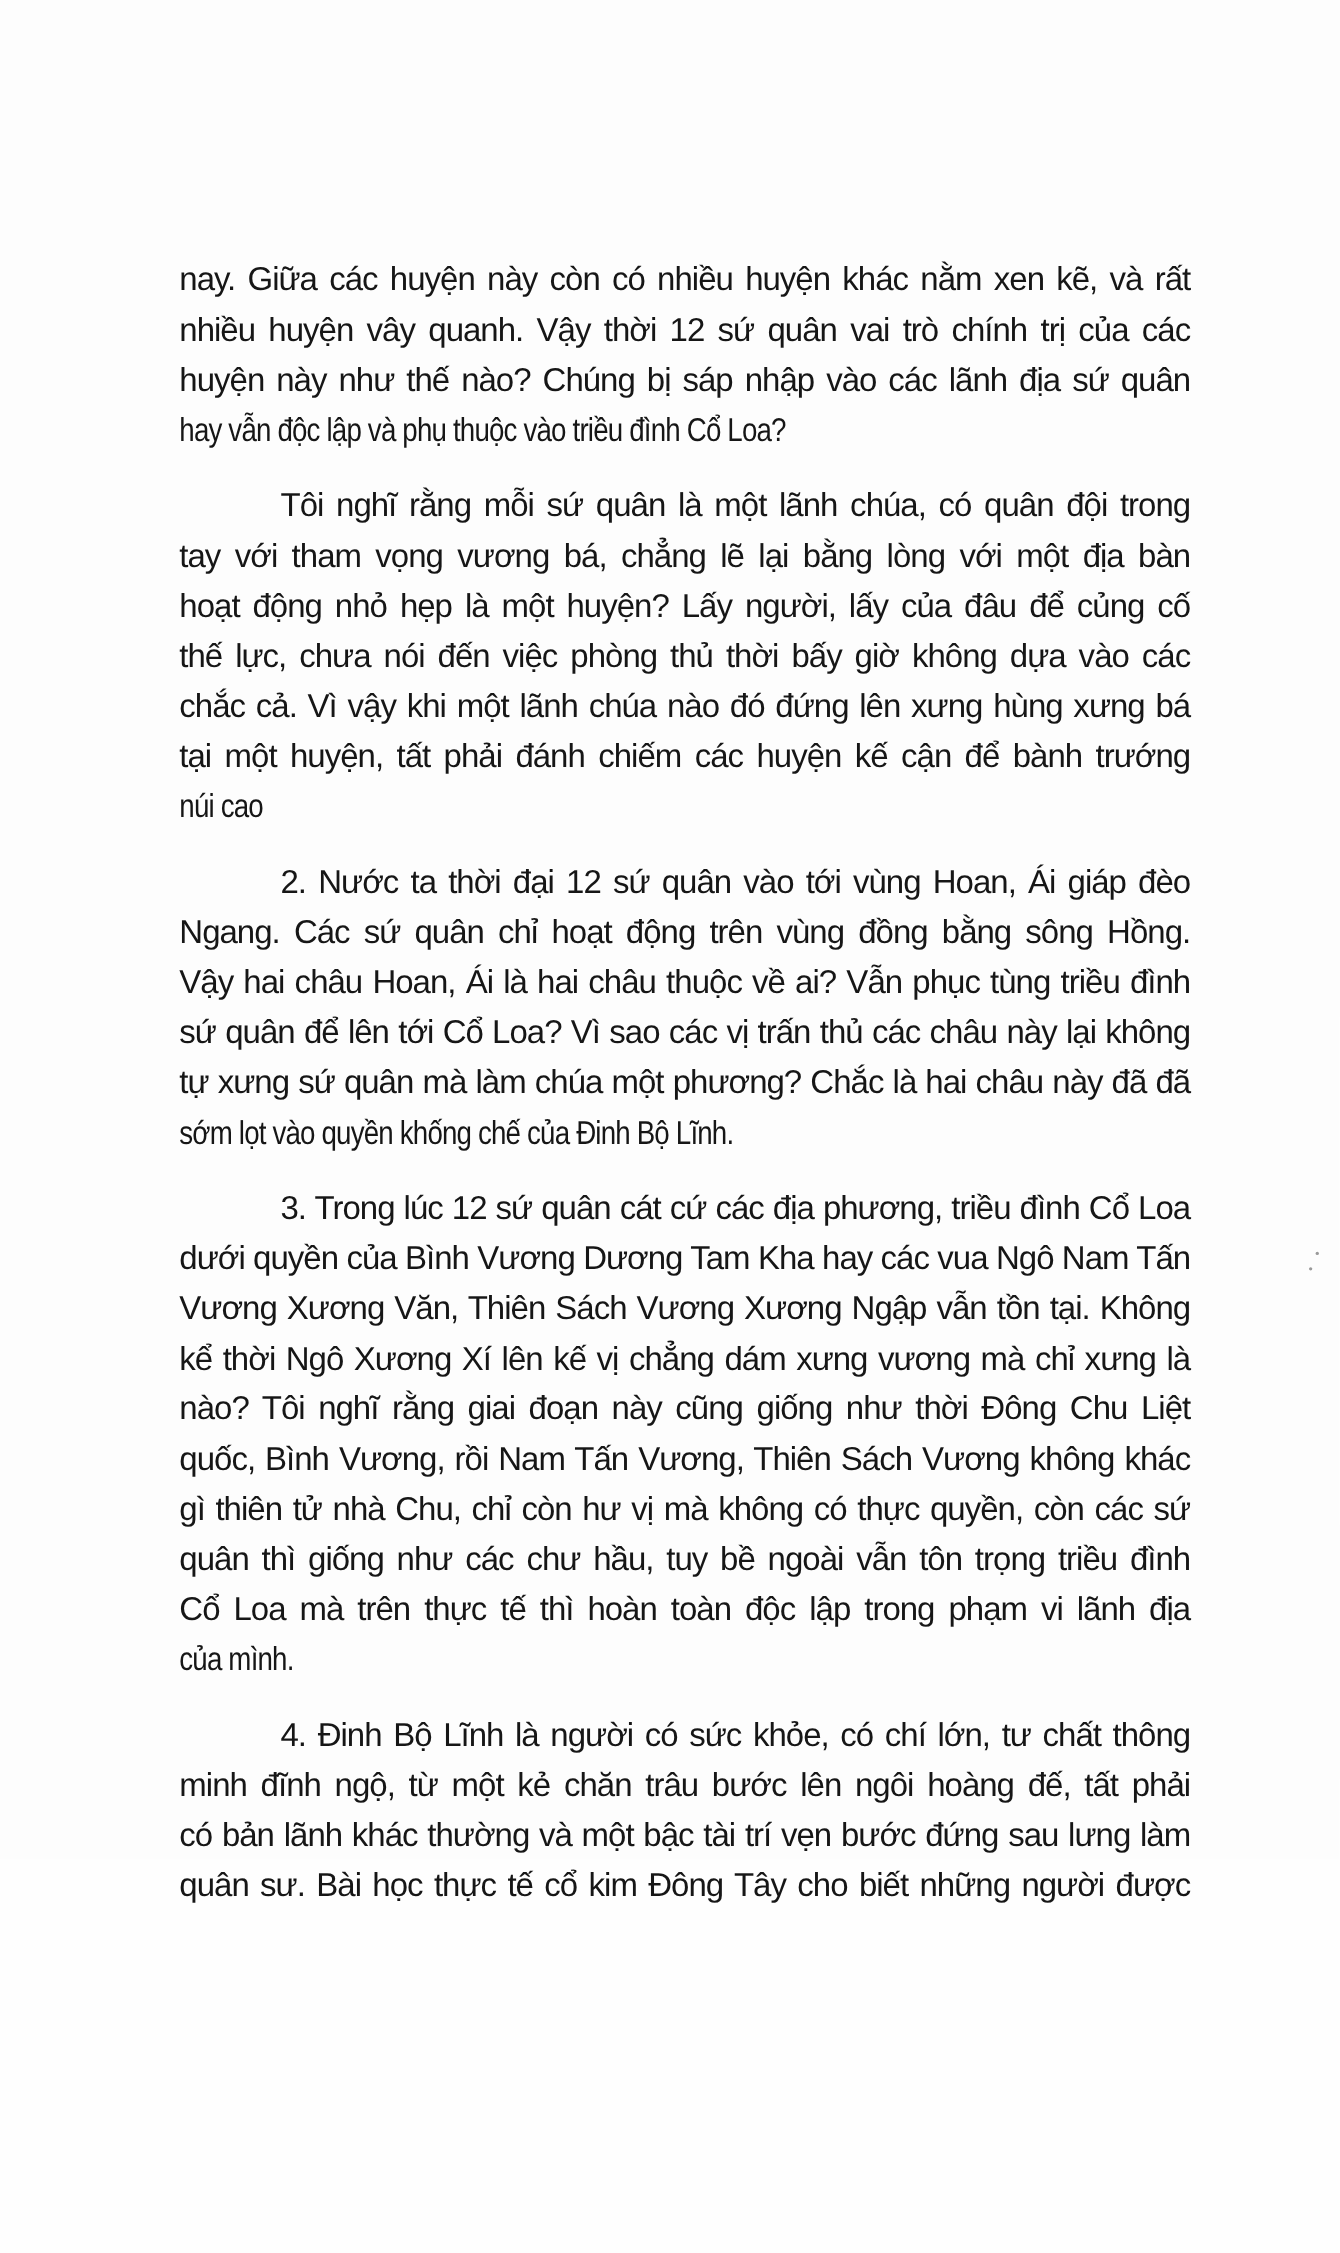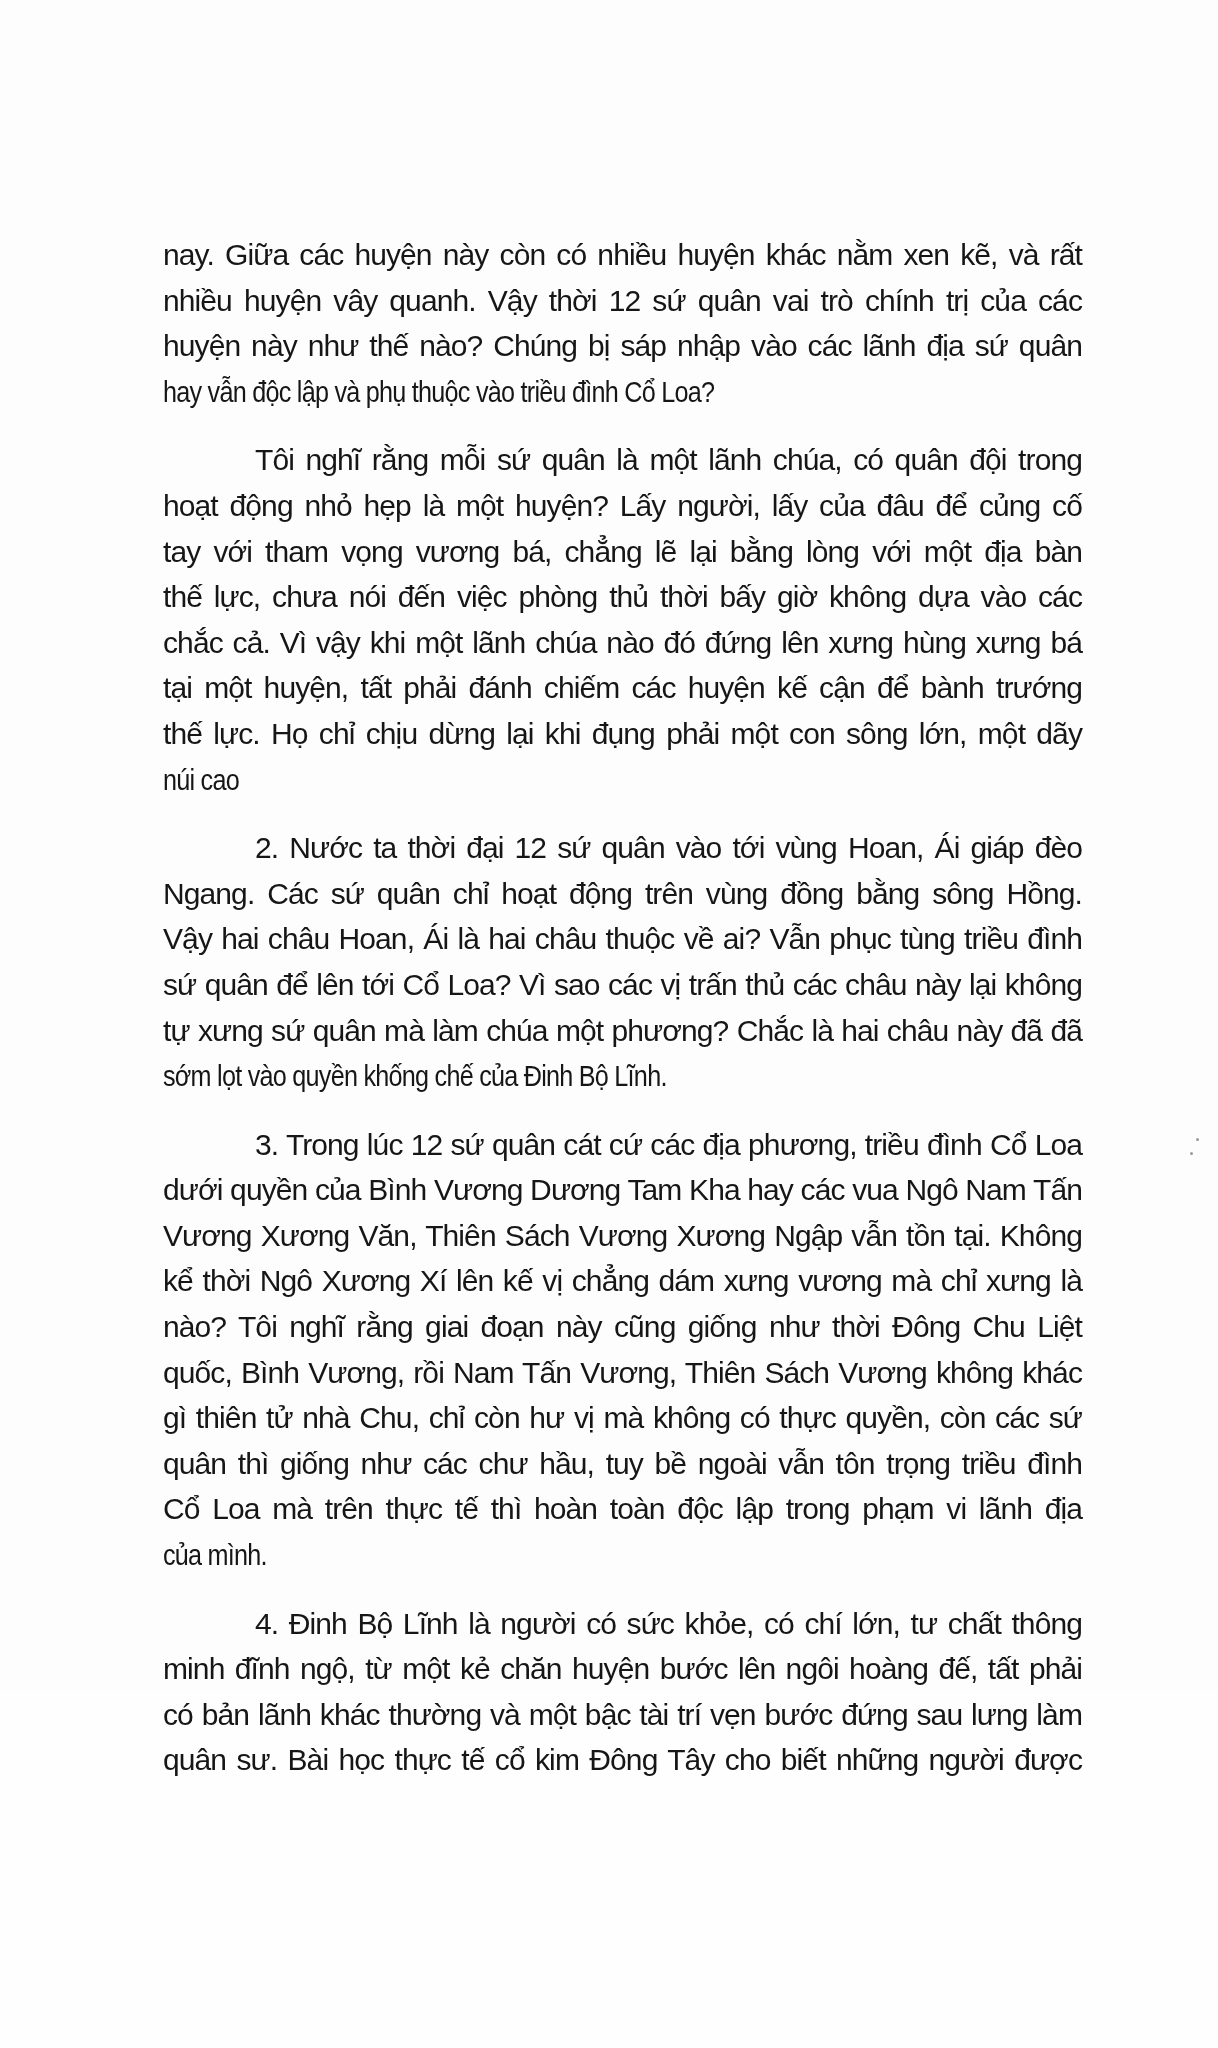--- a/index.html
+++ b/index.html
@@ -67,26 +67,25 @@
 
     <p class="para">
       <span class="line">nay. Giữa các huyện này còn có nhiều huyện khác nằm xen kẽ, và rất</span>
       <span class="line">nhiều huyện vây quanh. Vậy thời 12 sứ quân vai trò chính trị của các</span>
       <span class="line">huyện này như thế nào? Chúng bị sáp nhập vào các lãnh địa sứ quân</span>
       <span class="line last" style="transform: scaleX(0.84);">hay vẫn độc lập và phụ thuộc vào triều đình Cổ Loa?</span>
     </p>
 
     <p class="para">
       <span class="line indent">Tôi nghĩ rằng mỗi sứ quân là một lãnh chúa, có quân đội trong</span>
+      <span class="line">tay với tham vọng vương bá, chẳng lẽ lại bằng lòng với một địa bàn</span>
       <span class="line">hoạt động nhỏ hẹp là một huyện? Lấy người, lấy của đâu để củng cố</span>
-      <span class="line">tay với tham vọng vương bá, chẳng lẽ lại bằng lòng với một địa bàn</span>
       <span class="line">thế lực, chưa nói đến việc phòng thủ thời bấy giờ không dựa vào các</span>
       <span class="line">chắc cả. Vì vậy khi một lãnh chúa nào đó đứng lên xưng hùng xưng bá</span>
       <span class="line">tại một huyện, tất phải đánh chiếm các huyện kế cận để bành trướng</span>
-      <span class="line">thế lực. Họ chỉ chịu dừng lại khi đụng phải một con sông lớn, một dãy</span>
       <span class="line last" style="transform: scaleX(0.84);">núi cao</span>
     </p>
 
     <p class="para">
       <span class="line indent">2. Nước ta thời đại 12 sứ quân vào tới vùng Hoan, Ái giáp đèo</span>
       <span class="line">Ngang. Các sứ quân chỉ hoạt động trên vùng đồng bằng sông Hồng.</span>
       <span class="line">Vậy hai châu Hoan, Ái là hai châu thuộc về ai? Vẫn phục tùng triều đình</span>
       <span class="line">sứ quân để lên tới Cổ Loa? Vì sao các vị trấn thủ các châu này lại không</span>
       <span class="line">tự xưng sứ quân mà làm chúa một phương? Chắc là hai châu này đã đã</span>
       <span class="line last" style="transform: scaleX(0.84);">sớm lọt vào quyền khống chế của Đinh Bộ Lĩnh.</span>
@@ -100,21 +99,21 @@
       <span class="line">nào? Tôi nghĩ rằng giai đoạn này cũng giống như thời Đông Chu Liệt</span>
       <span class="line">quốc, Bình Vương, rồi Nam Tấn Vương, Thiên Sách Vương không khác</span>
       <span class="line">gì thiên tử nhà Chu, chỉ còn hư vị mà không có thực quyền, còn các sứ</span>
       <span class="line">quân thì giống như các chư hầu, tuy bề ngoài vẫn tôn trọng triều đình</span>
       <span class="line">Cổ Loa mà trên thực tế thì hoàn toàn độc lập trong phạm vi lãnh địa</span>
       <span class="line last" style="transform: scaleX(0.84);">của mình.</span>
     </p>
 
     <p class="para">
       <span class="line indent">4. Đinh Bộ Lĩnh là người có sức khỏe, có chí lớn, tư chất thông</span>
-      <span class="line">minh đĩnh ngộ, từ một kẻ chăn huyện bước lên ngôi hoàng đế, tất phải</span>
+      <span class="line">minh đĩnh ngộ, từ một kẻ chăn trâu bước lên ngôi hoàng đế, tất phải</span>
       <span class="line">có bản lãnh khác thường và một bậc tài trí vẹn bước đứng sau lưng làm</span>
       <span class="line">quân sư. Bài học thực tế cổ kim Đông Tây cho biết những người được</span>
     </p>
 
   </div>
 
   <span class="bleed-dot" style="left:1196px; top:1138px;"></span>
   <span class="bleed-dot" style="left:1190px; top:1152px;"></span>
 </div>
 

